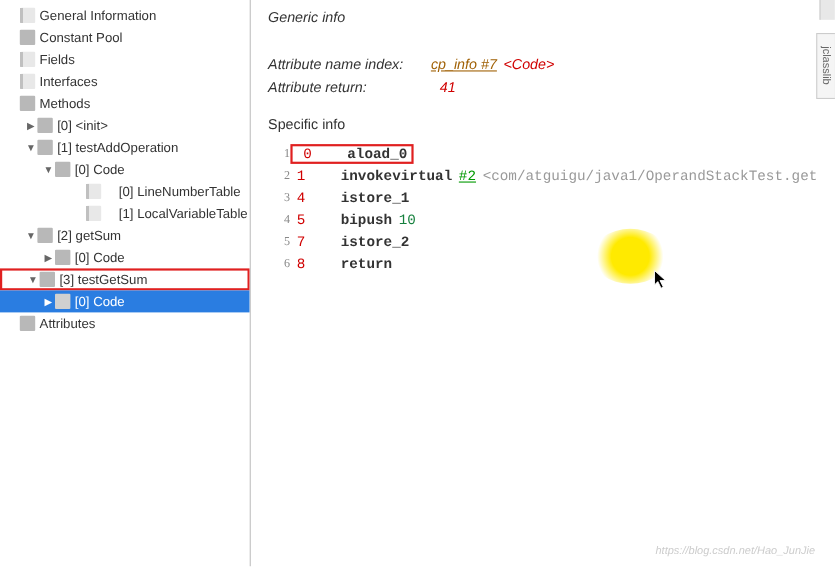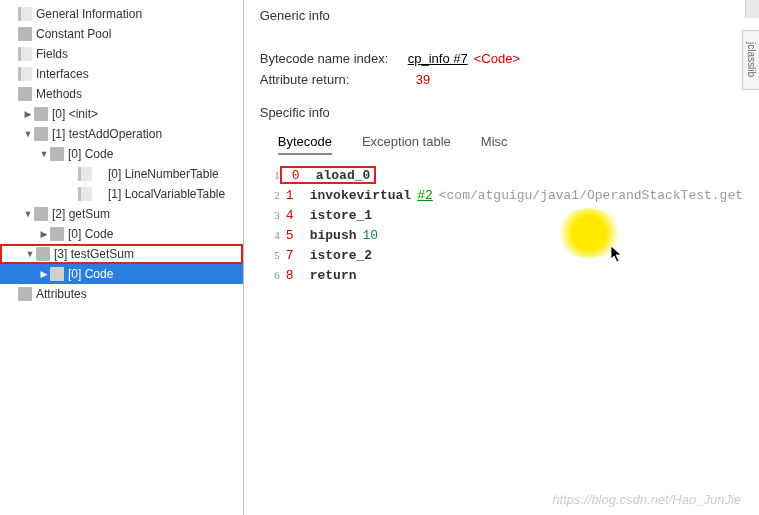--- a/index.html
+++ b/index.html
@@ -64,24 +64,24 @@
     .detail-panel {
       flex: 1;
       padding: 8px 16px;
       position: relative;
     }
     .section-title {
       font-size: 13px;
       color: #333;
       margin-bottom: 10px;
     }
-    .generic-info { margin-bottom: 18px; }
+    .generic-info { margin-bottom: 18px; font-style: italic; }
     .attr-row { display: flex; align-items: center; margin-bottom: 6px; font-size: 13px; }
     .attr-label { width: 148px; }
-    .cp-link { color: #000000; text-decoration: underline; cursor: pointer; }
+    .cp-link { color: #a16207; text-decoration: underline; cursor: pointer; }
     .code-tag { color: #d00000; margin-left: 6px; }
     .attr-val { color: #d00000; margin-left: 8px; }
     .specific-info { margin-top: 10px; }
     .tabs { display: flex; gap: 30px; margin: 14px 0 10px 18px; font-size: 13px; }
     .tab { cursor: pointer; color: #555; padding-bottom: 4px; }
     .tab.active { color: #000; border-bottom: 2px solid #888; position: relative; }
     .yellow-blob {
       position: absolute;
       width: 70px;
       height: 50px;
@@ -95,21 +95,21 @@
     .bytecode-list {
       font-family: "Courier New", monospace;
       font-size: 13px;
       margin-left: 6px;
       position: relative;
       z-index: 1;
     }
     .bc-row { display: flex; align-items: center; height: 20px; }
     .bc-lineno { width: 14px; text-align: right; color: #888; font-family: "Segoe UI"; font-size: 11px; }
     .bc-offset { width: 18px; color: #d00000; margin-left: 6px; }
-    .bc-instr { font-weight: bold; margin-left: 6px; }
+    .bc-instr { font-weight: bold; margin-left: 22px; }
     .bc-arg-red { color: #15803d; margin-left: 6px; }
     .bc-arg-green { color: #009900; text-decoration: underline; margin-left: 6px; cursor: pointer; }
     .bc-arg-dim { color: #9a9a9a; margin-left: 6px; font-weight: normal; text-align: center; }
     .bc-red-box {
       border: 2px solid #e02020;
       padding: 0 4px;
       display: inline-flex;
       align-items: center;
       height: 18px;
     }
@@ -118,21 +118,21 @@
       left: 366px;
       top: 245px;
       z-index: 3;
       pointer-events: none;
     }
     .watermark {
       position: absolute;
       right: 18px;
       bottom: 8px;
       color: #ccc;
-      font-size: 13px;
+      font-size: 10px;
       font-style: italic;
     }
     .scrollbar-top {
       position: absolute;
       top: 0; right: 0;
       width: 14px;
       height: 18px;
       background: #e8e8e8;
       border-left: 1px solid #ccc;
     }
@@ -236,37 +236,32 @@
 <div class="detail-panel">
   <div class="scrollbar-top"></div>
   <div class="right-tab">
       <span>jclasslib</span>
     </div>
 
   <div class="generic-info">
     <div class="section-title">Generic info</div>
     <div style="height:18px"></div>
     <div class="attr-row">
-      <span class="attr-label">Bytecode name index:</span>
+      <span class="attr-label">Attribute name index:</span>
       <span class="cp-link">cp_info #7</span>
       <span class="code-tag">&lt;Code&gt;</span>
     </div>
     <div class="attr-row">
       <span class="attr-label">Attribute return:</span>
-      <span class="attr-val">39</span>
+      <span class="attr-val">41</span>
     </div>
   </div>
 
   <div class="specific-info">
     <div class="section-title">Specific info</div>
-    <div class="tabs">
-      <div class="tab active">Bytecode</div>
-      <div class="tab">Exception table</div>
-      <div class="tab">Misc</div>
-    </div>
 
     <div class="yellow-blob"></div>
 
     <div class="bytecode-list">
       <div class="bc-row">
         <span class="bc-lineno">1</span>
         <span class="bc-red-box">
           <span class="bc-offset">0</span>
           <span class="bc-instr">aload_0</span>
         </span>

